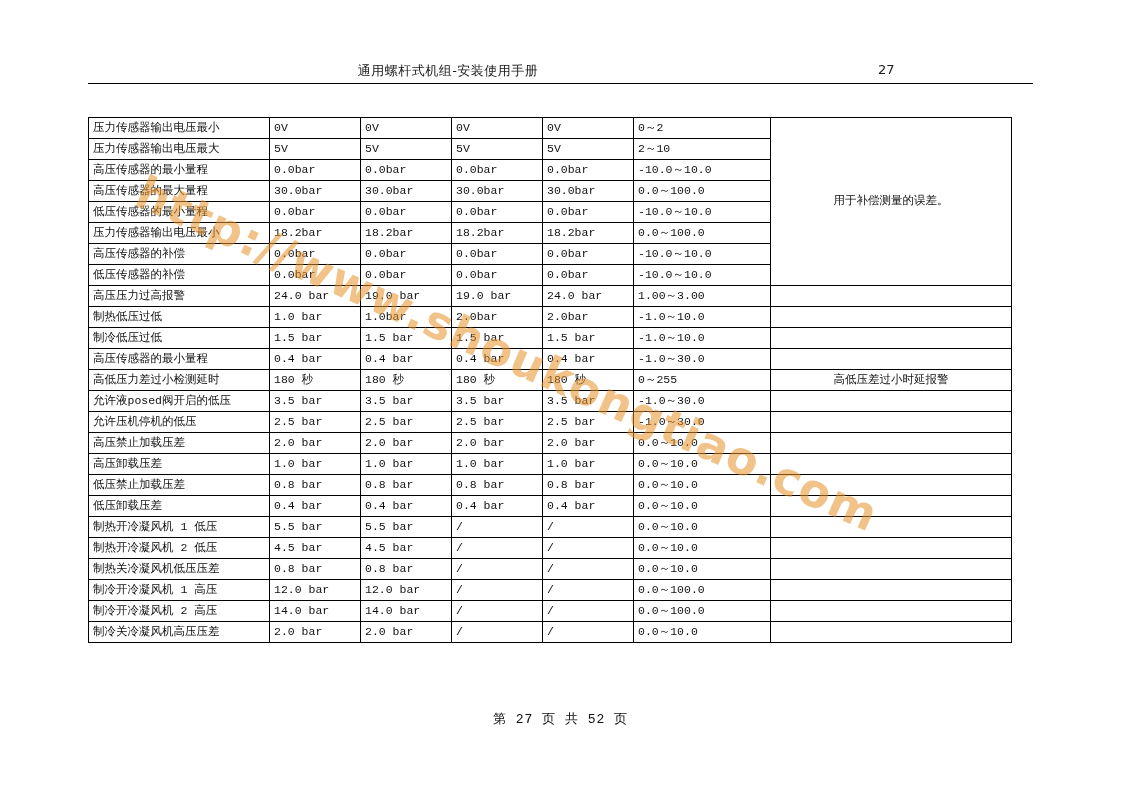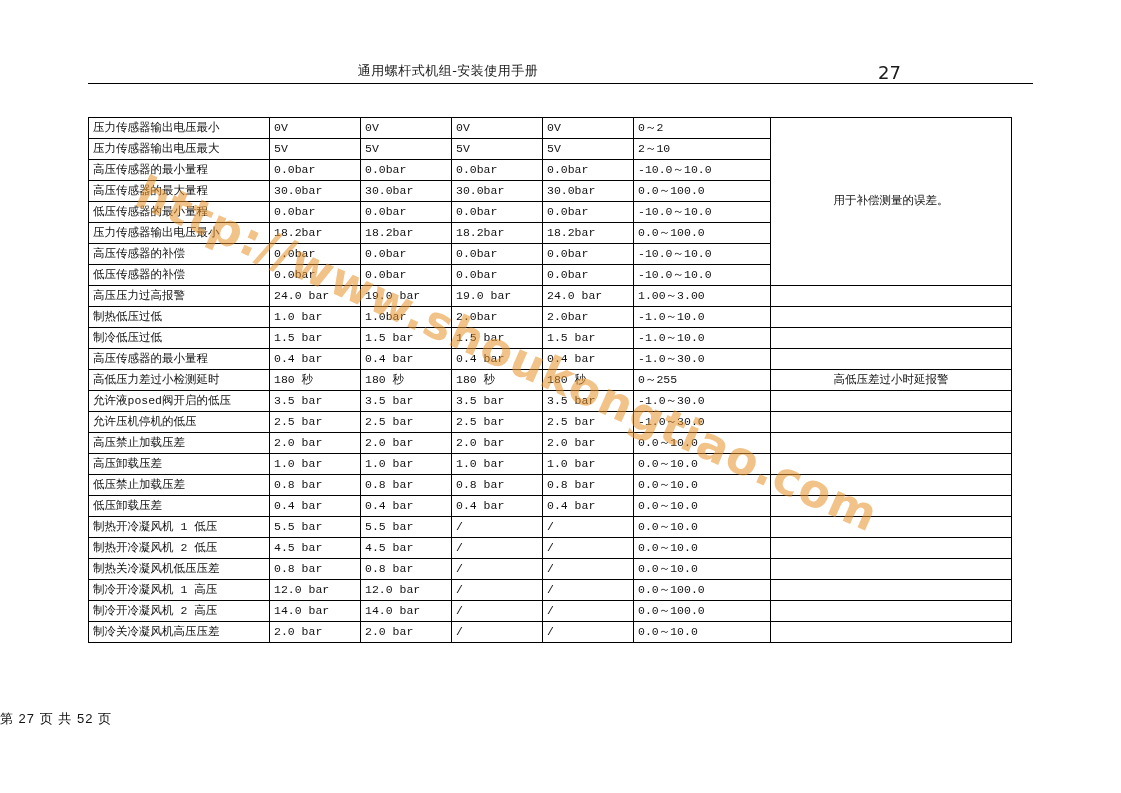--- a/index.html
+++ b/index.html
@@ -36,21 +36,21 @@
     text-align: center;
     font-size: 13px;
     color: #1a1a1a;
     font-family: "DejaVu Sans", sans-serif;
     letter-spacing: 0.5px;
   }
   .header-page {
     position: absolute;
     left: 790px;
     top: 0;
-    font-size: 18px;
+    font-size: 13px;
     color: #1a1a1a;
     font-family: "DejaVu Sans", sans-serif;
   }
   .header-rule {
     position: absolute;
     left: 0;
     top: 21px;
     width: 945px;
     height: 1px;
     background: #000000;
@@ -98,22 +98,23 @@
     text-align: center;
     vertical-align: middle;
     padding-left: 8px;
   }
   
   .footer {
     position: absolute;
     left: 0;
     top: 710px;
     width: 1121px;
+    text-align: center;
     font-size: 13px;
-    font-family: Liberation Sans, sans-serif;
+    font-family: Liberation Mono, monospace;
     color: #111111;
     letter-spacing: 1px;
   }
   
   .watermark {
     position: absolute;
     left: 150px;
     top: 165px;
     width: 620px;
     height: 420px;

